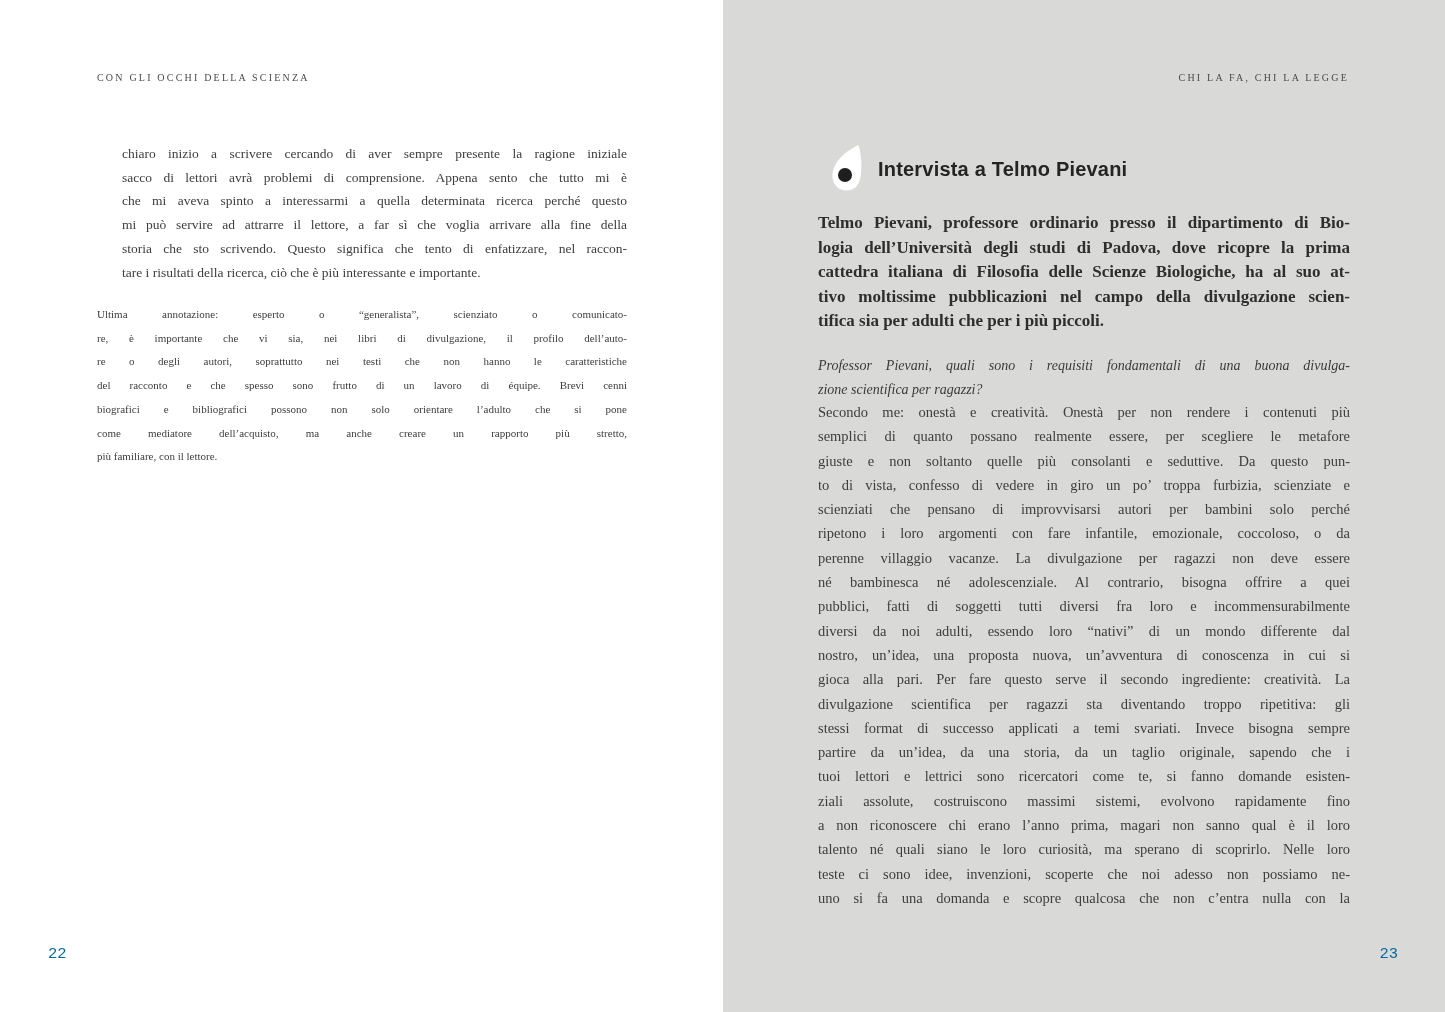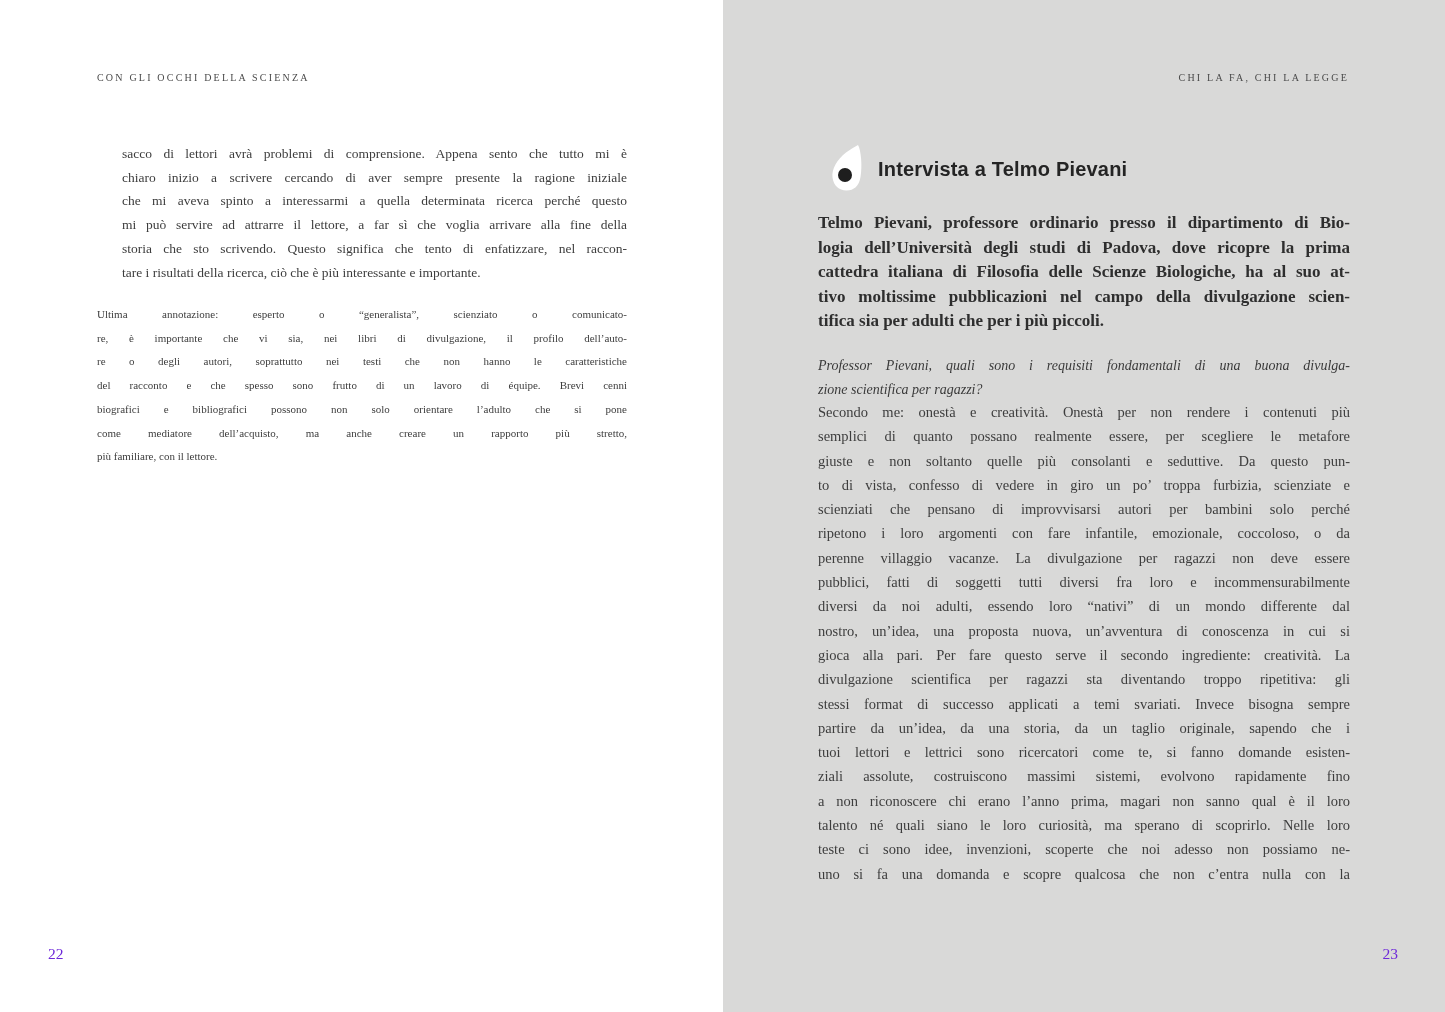--- a/index.html
+++ b/index.html
@@ -24,22 +24,22 @@
     position: absolute; top: 72px;
     font-family: "Liberation Serif", serif;
     font-size: 10px; letter-spacing: 2.2px;
     color: #4a4a4a; white-space: nowrap;
   }
   .running-header.rh-left  { left: 97px; }
   .running-header.rh-right { right: 96px; }
 
   .page-number {
     position: absolute; top: 945px;
-    font-size: 15.5px; color: #6d28d9;
-    font-family: Liberation Serif, serif;
+    font-size: 15.5px; color: #0369a1;
+    font-family: Liberation Mono, monospace;
   }
   .page-number.pn-left  { left: 48px; }
   .page-number.pn-right { right: 47px; }
 
   
   .textblock { position: absolute; color: #3d3d3d; }
   .line {
     text-align: justify;
     text-align-last: justify;
     white-space: nowrap;
@@ -83,22 +83,22 @@
 </style>
 </head>
 <body>
 
 <div class="spread">
 
   <div class="page page-left">
     <div class="running-header rh-left">CON GLI OCCHI DELLA SCIENZA</div>
 
     <div class="textblock quote-para">
+        <div class="line">chiaro inizio a scrivere cercando di aver sempre presente la ragione iniziale</div>
         <div class="line">sacco di lettori avrà problemi di comprensione. Appena sento che tutto mi è</div>
-        <div class="line">chiaro inizio a scrivere cercando di aver sempre presente la ragione iniziale</div>
         <div class="line">che mi aveva spinto a interessarmi a quella determinata ricerca perché questo</div>
         <div class="line">mi può servire ad attrarre il lettore, a far sì che voglia arrivare alla fine della</div>
         <div class="line">storia che sto scrivendo. Questo significa che tento di enfatizzare, nel raccon-</div>
         <div class="line last">tare i risultati della ricerca, ciò che è più interessante e importante.</div>
       </div>
 
     <div class="textblock closing-para">
         <div class="line">Ultima annotazione: esperto o “generalista”, scienziato o comunicato-</div>
         <div class="line">re, è importante che vi sia, nei libri di divulgazione, il profilo dell’auto-</div>
         <div class="line">re o degli autori, soprattutto nei testi che non hanno le caratteristiche</div>
@@ -137,20 +137,21 @@
       </div>
 
     <div class="textblock answer-para">
         <div class="line">Secondo me: onestà e creatività. Onestà per non rendere i contenuti più</div>
         <div class="line">semplici di quanto possano realmente essere, per scegliere le metafore</div>
         <div class="line">giuste e non soltanto quelle più consolanti e seduttive. Da questo pun-</div>
         <div class="line">to di vista, confesso di vedere in giro un po’ troppa furbizia, scienziate e</div>
         <div class="line">scienziati che pensano di improvvisarsi autori per bambini solo perché</div>
         <div class="line">ripetono i loro argomenti con fare infantile, emozionale, coccoloso, o da</div>
         <div class="line">perenne villaggio vacanze. La divulgazione per ragazzi non deve essere</div>
+        <div class="line">né bambinesca né adolescenziale. Al contrario, bisogna offrire a quei</div>
         <div class="line">pubblici, fatti di soggetti tutti diversi fra loro e incommensurabilmente</div>
         <div class="line">diversi da noi adulti, essendo loro “nativi” di un mondo differente dal</div>
         <div class="line">nostro, un’idea, una proposta nuova, un’avventura di conoscenza in cui si</div>
         <div class="line">gioca alla pari. Per fare questo serve il secondo ingrediente: creatività. La</div>
         <div class="line">divulgazione scientifica per ragazzi sta diventando troppo ripetitiva: gli</div>
         <div class="line">stessi format di successo applicati a temi svariati. Invece bisogna sempre</div>
         <div class="line">partire da un’idea, da una storia, da un taglio originale, sapendo che i</div>
         <div class="line">tuoi lettori e lettrici sono ricercatori come te, si fanno domande esisten-</div>
         <div class="line">ziali assolute, costruiscono massimi sistemi, evolvono rapidamente fino</div>
         <div class="line">a non riconoscere chi erano l’anno prima, magari non sanno qual è il loro</div>

